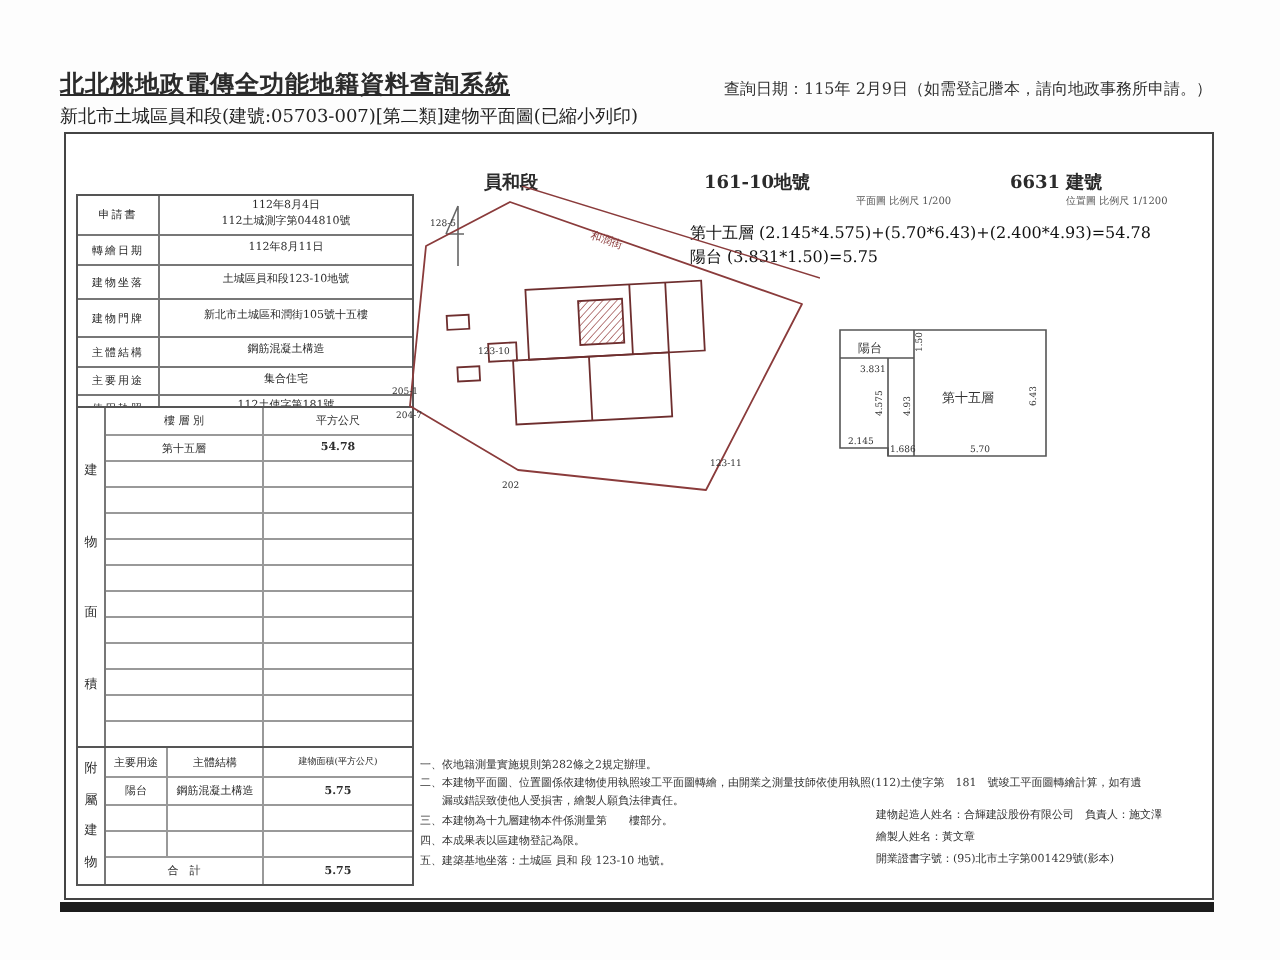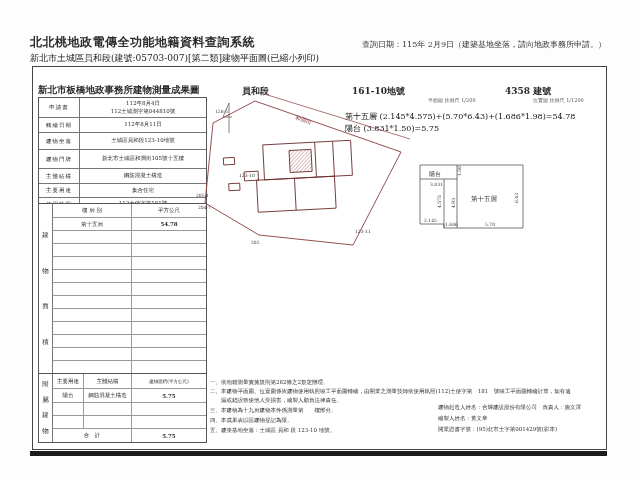--- a/index.html
+++ b/index.html
@@ -1,19 +1,19 @@
 <!DOCTYPE html>
 <html><head>
 <meta charset="utf-8">
 <style>
   html,body{margin:0;padding:0;background:#ffffff;}
   #page{position:relative;width:640px;height:480px;background:#fdfdfd;overflow:hidden;
         font-family:"DejaVu Serif","Liberation Serif",serif;color:#2b2b2b;}
   .abs{position:absolute;}
-  .sys-title{left:30px;top:34px;font-size:12px;font-weight:600;letter-spacing:.5px;}
+  .sys-title{left:30px;top:34px;font-size:12px;font-weight:600;letter-spacing:.5px;text-decoration:underline;}
   .query-date{right:34px;top:39px;font-size:8px;color:#333;}
   .doc-line{left:30px;top:52px;font-size:9px;color:#222;}
   .sheet-box{left:32px;top:66px;width:573px;height:382px;border:1px solid #444;background:#fff;}
   .bottom-bar{left:30px;top:451px;width:577px;height:5px;background:#1c1c1c;}
   .sheet-title{left:38px;top:84px;font-size:9.5px;font-weight:700;}
   .hdr-section{left:242px;top:85px;font-size:9px;font-weight:700;}
   .hdr-parcel{left:352px;top:85px;font-size:9px;font-weight:700;}
   .hdr-bno{left:505px;top:85px;font-size:9px;font-weight:700;}
   .scale1{left:428px;top:97px;font-size:5px;color:#555;}
   .scale2{left:533px;top:97px;font-size:5px;color:#555;}
@@ -49,33 +49,32 @@
   
   .note{font-size:5.5px;color:#333;white-space:nowrap;}
   .credit{font-size:5.5px;color:#333;white-space:nowrap;}
 </style>
 </head>
 <body>
 
 <div id="page">
 
   <div class="abs sys-title">北北桃地政電傳全功能地籍資料查詢系統</div>
-  <div class="abs query-date">查詢日期：115年 2月9日（建築基地坐落，請向地政事務所申請。）</div>
+  <div class="abs query-date">查詢日期：115年 2月9日（如需登記謄本，請向地政事務所申請。）</div>
   <div class="abs doc-line">新北市土城區員和段(建號:05703-007)[第二類]建物平面圖(已縮小列印)</div>
 
   <div class="abs sheet-box"></div>
   <div class="abs bottom-bar"></div>
 
-  <div class="abs sheet-title">新北市板橋地政事務所建物測量成果圖</div>
   <div class="abs hdr-section">員和段</div>
   <div class="abs hdr-parcel">161-10地號</div>
-  <div class="abs hdr-bno">4358 建號</div>
+  <div class="abs hdr-bno">6631 建號</div>
   <div class="abs scale1">平面圖 比例尺 1/200</div>
   <div class="abs scale2">位置圖 比例尺 1/1200</div>
-  <div class="abs formula1">第十五層 (2.145*4.575)+(5.70*6.43)+(1.686*1.98)=54.78</div>
+  <div class="abs formula1">第十五層 (2.145*4.575)+(5.70*6.43)+(2.400*4.93)=54.78</div>
   <div class="abs formula2">陽台 (3.831*1.50)=5.75</div>
 
   <div class="abs info-table">
     <div class="irow" style="height:19px">
       <div class="ilabel">申請書</div>
       <div class="ival">
         <div>112年8月4日</div>
         <div>112土城測字第044810號</div>
       </div>
     </div>

